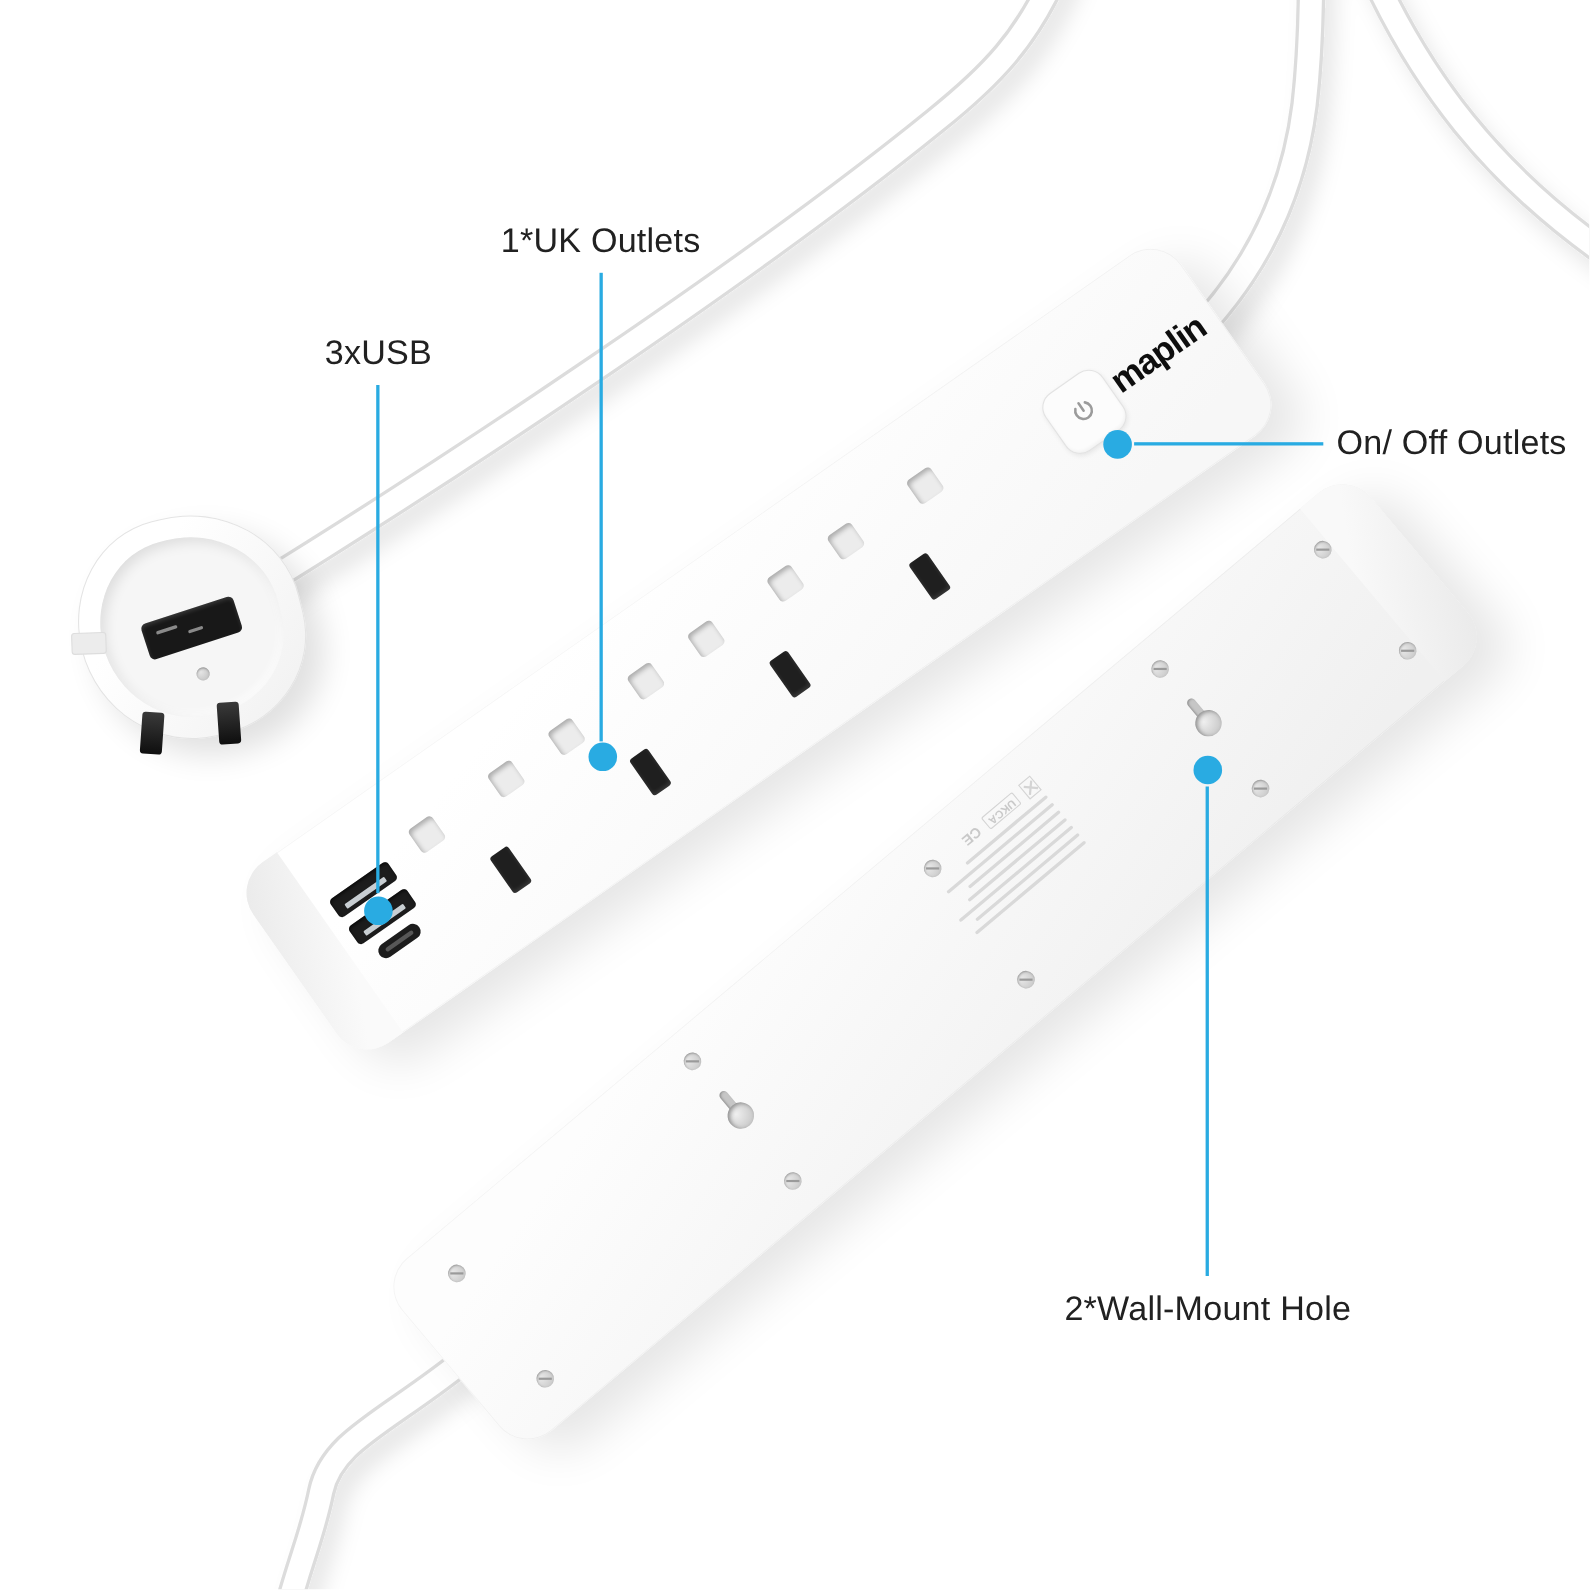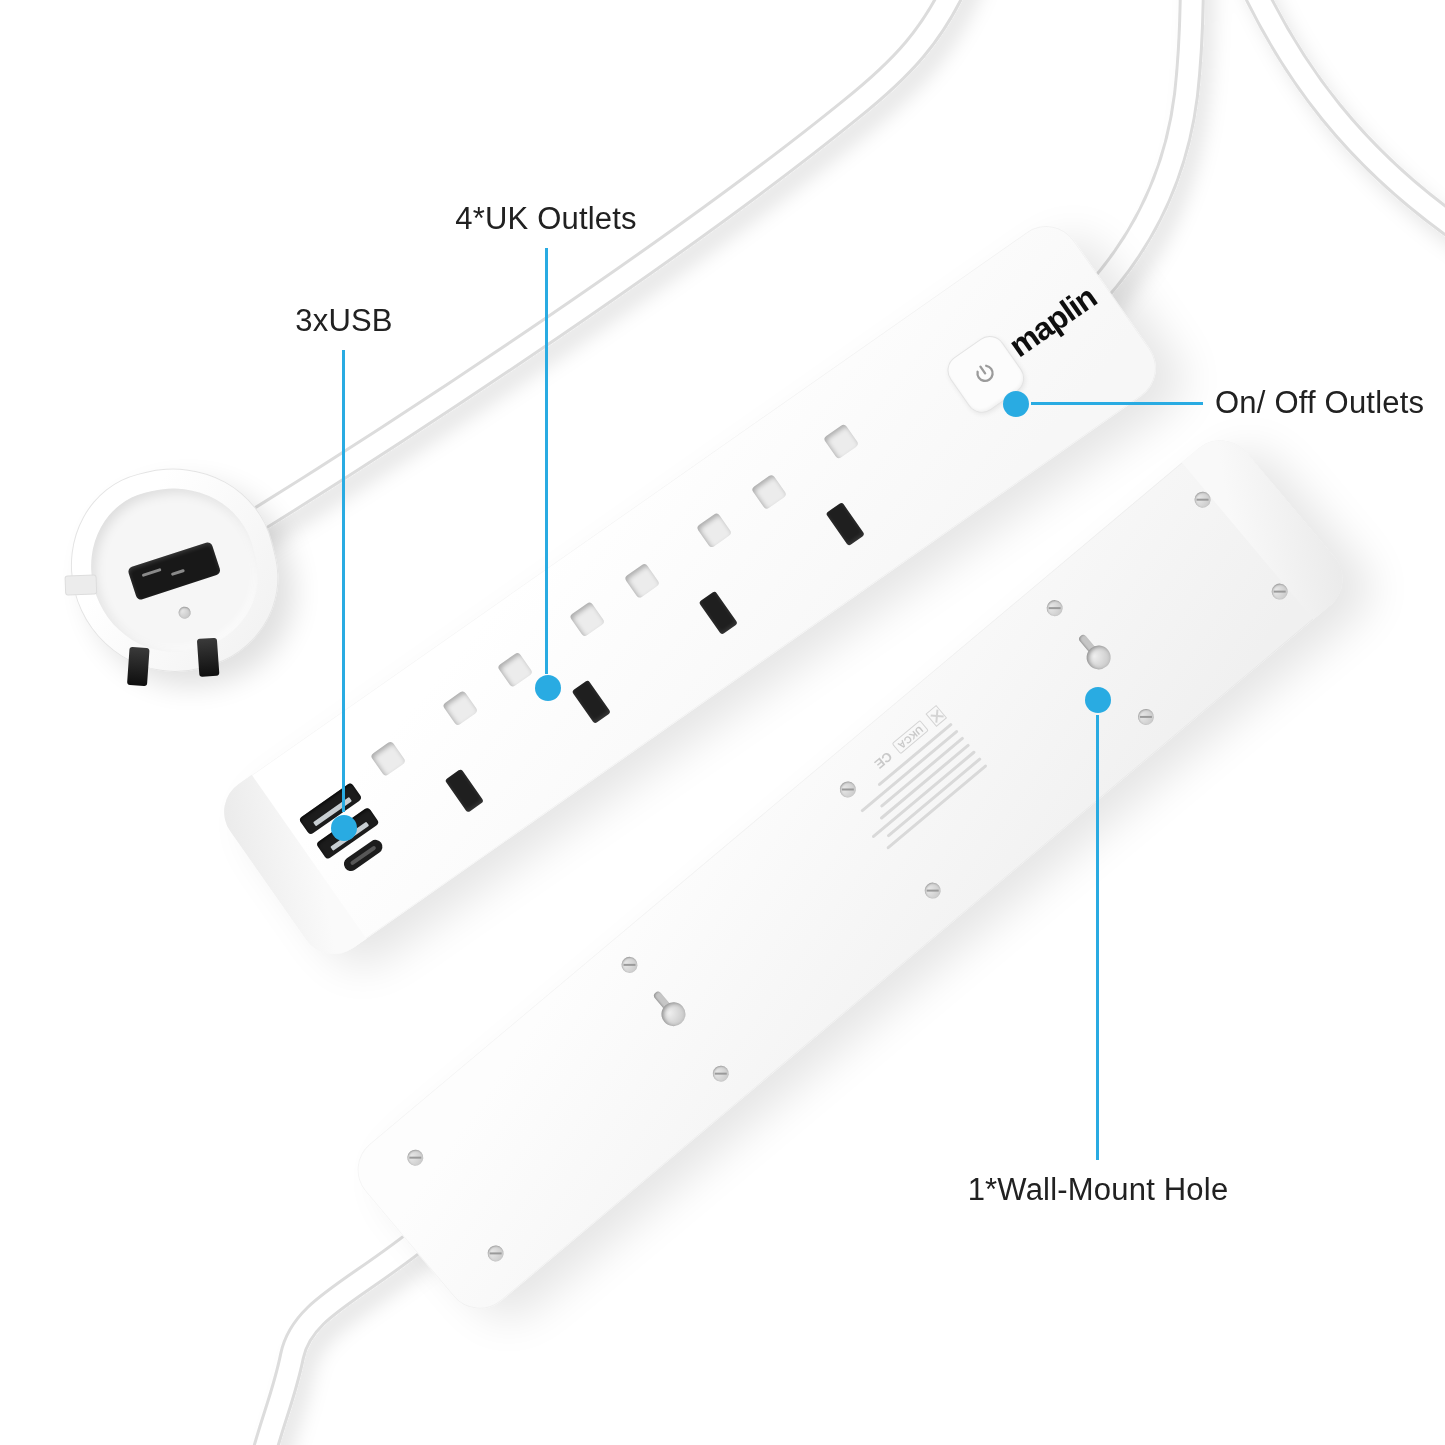--- a/index.html
+++ b/index.html
@@ -199,29 +199,29 @@
 
     <div class="power-button">
       <svg width="28" height="28" viewBox="0 0 24 24" fill="none" stroke="#9b9b9b" stroke-width="2" stroke-linecap="round">
         <path d="M12 4v7"></path>
         <path d="M16.5 6.2a6.5 6.5 0 1 1 -9 0"></path>
       </svg>
     </div>
     <div class="brand-logo">maplin</div>
   </div>
 
-  <div class="callout-label center" style="left:396px;top:201px;width:300px">4*UK Outlets</div>
+  <div class="callout-label center" style="left:396px;top:201px;width:300px">1*UK Outlets</div>
   <div class="callout-line" style="left:545px;top:248px;height:426px"></div>
   <div class="callout-dot" style="left:535px;top:675px"></div>
 
   <div class="callout-label center" style="left:244px;top:303px;width:200px">3xUSB</div>
   <div class="callout-line" style="left:342px;top:350px;height:462px"></div>
   <div class="callout-dot" style="left:331px;top:815px"></div>
 
   <div class="callout-dot" style="left:1003px;top:391px"></div>
   <div class="callout-line h" style="left:1031px;top:402px;width:172px"></div>
   <div class="callout-label" style="left:1215px;top:385px;white-space:nowrap">On/ Off Outlets</div>
 
   <div class="callout-dot" style="left:1085px;top:687px"></div>
   <div class="callout-line" style="left:1096px;top:715px;height:445px"></div>
-  <div class="callout-label center" style="left:898px;top:1172px;width:400px">1*Wall-Mount Hole</div>
+  <div class="callout-label center" style="left:898px;top:1172px;width:400px">2*Wall-Mount Hole</div>
 
 </div>
 
 </body></html>

